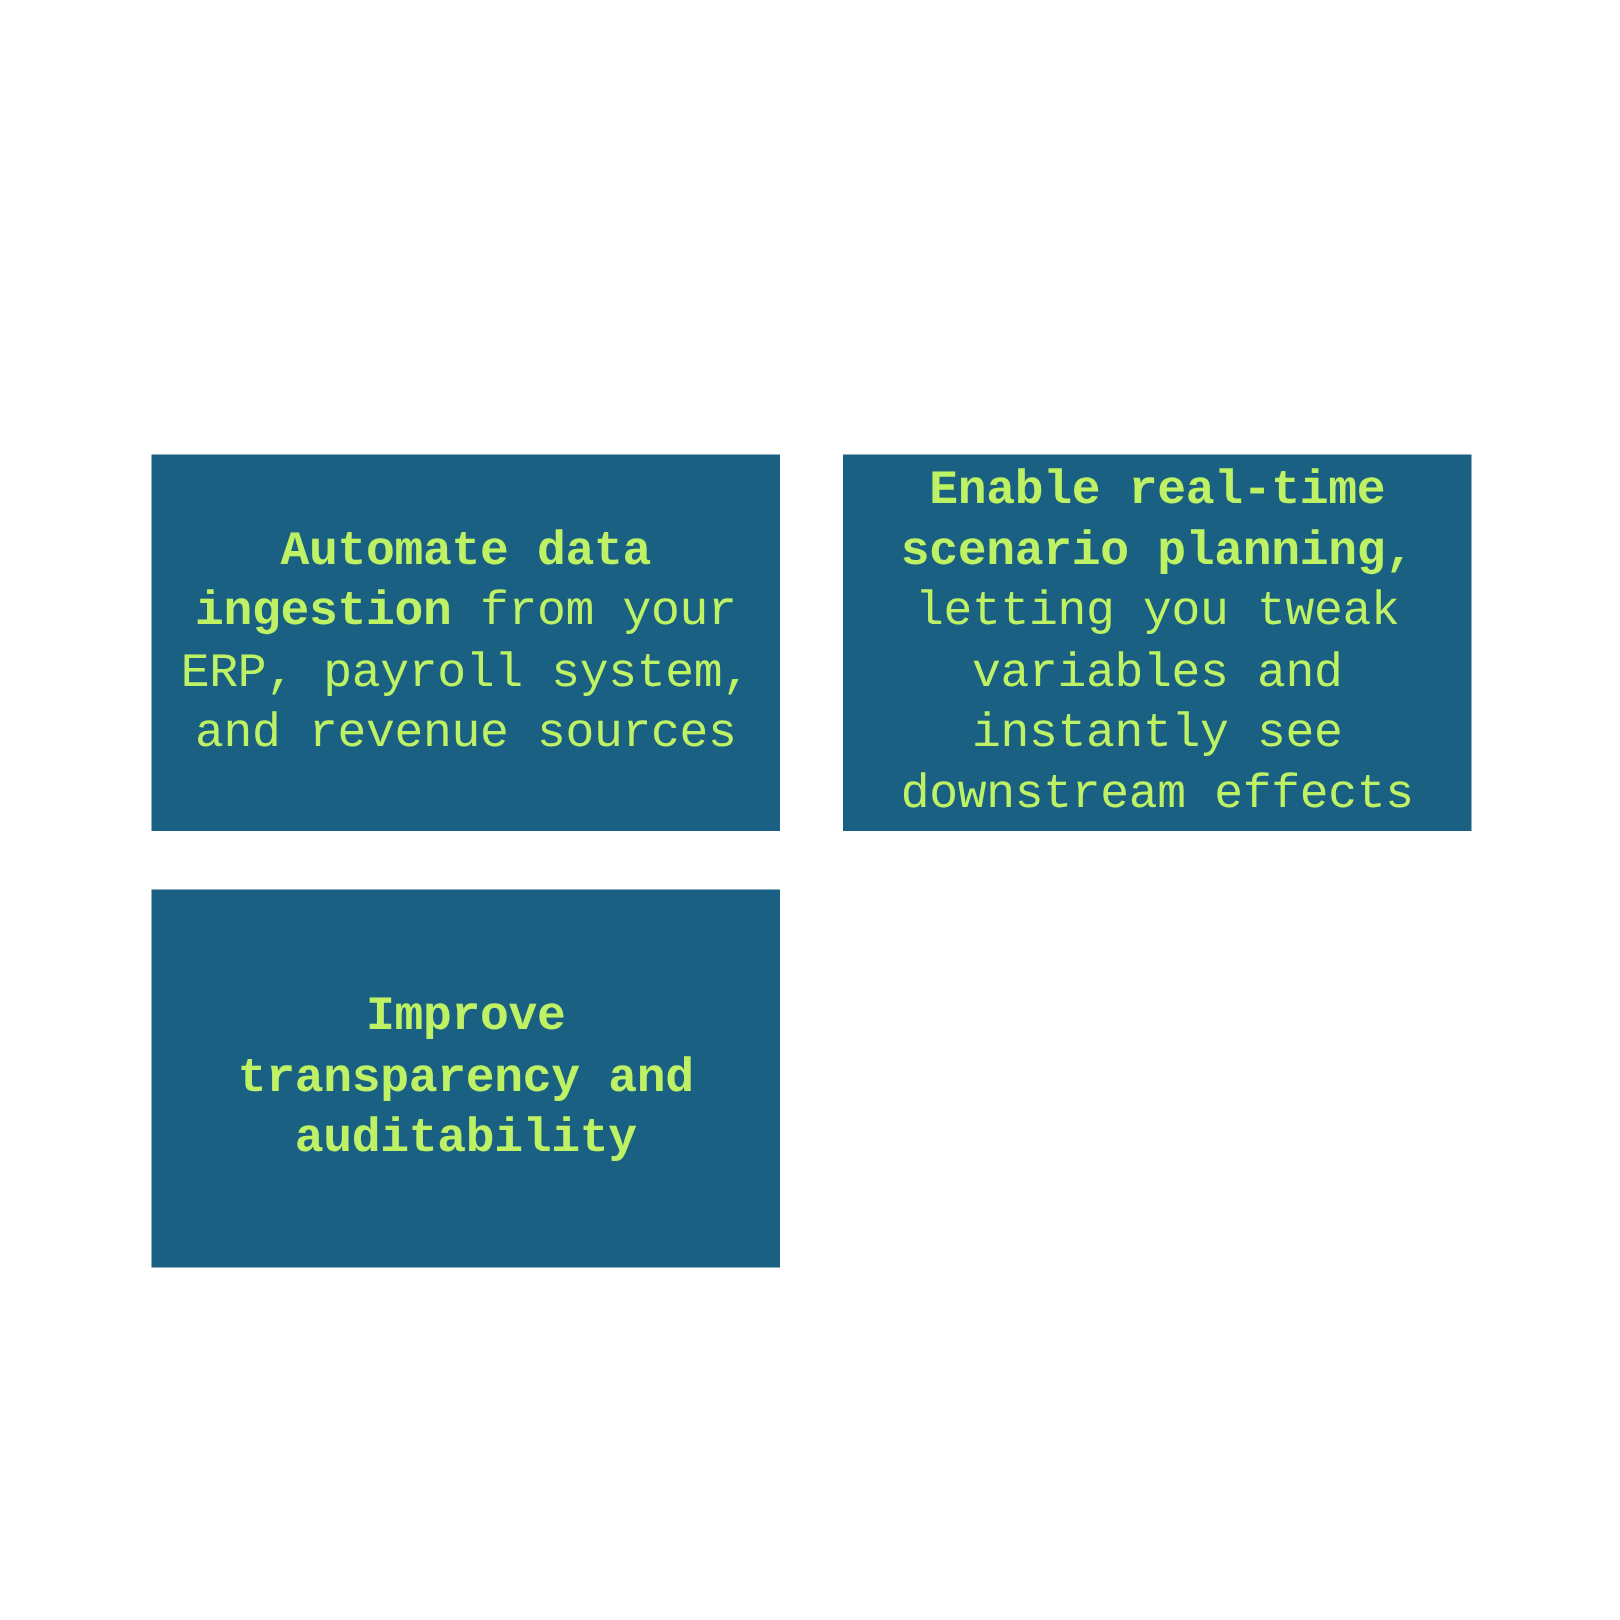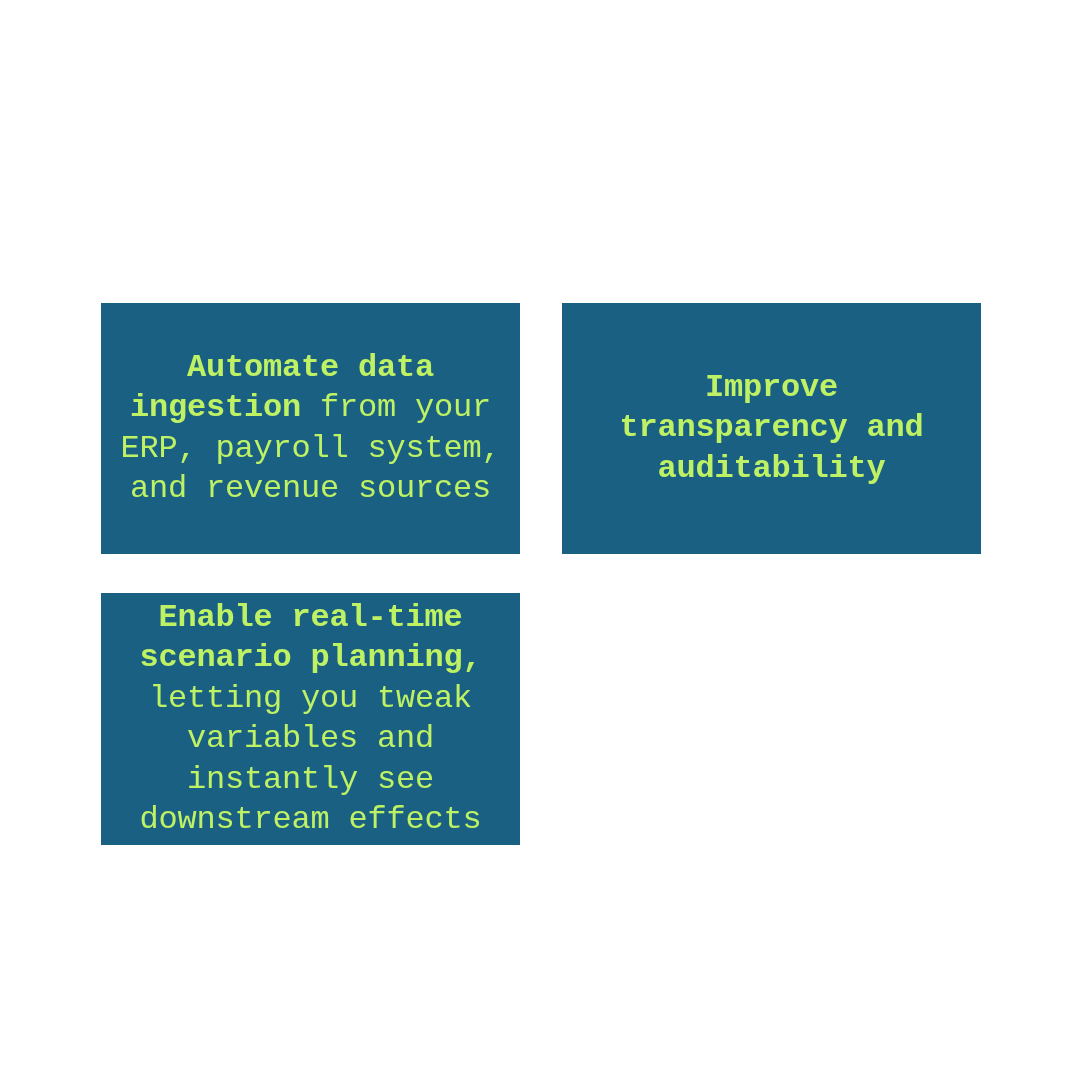--- a/index.html
+++ b/index.html
@@ -72,23 +72,23 @@
 
 <div id="canvas">
 
   <div id="card-grid">
 
     <div class="benefit-card card-1">
       <p class="card-text"><span class="lead">Automate data ingestion</span><span class="rest"> from your ERP, payroll system, and revenue sources</span></p>
     </div>
 
 
+    <div class="benefit-card card-3">
+      <p class="card-text"><span class="lead">Enable real-time scenario planning,</span><span class="rest"> letting you tweak variables and instantly see downstream effects</span></p>
+    </div>
+
     <div class="benefit-card card-4">
       <p class="card-text"><span class="lead">Improve transparency and auditability</span><span class="rest"></span></p>
-    </div>
-
-    <div class="benefit-card card-3">
-      <p class="card-text"><span class="lead">Enable real-time scenario planning,</span><span class="rest"> letting you tweak variables and instantly see downstream effects</span></p>
     </div>
 
   </div>
 
 </div>
 
 </body></html>

